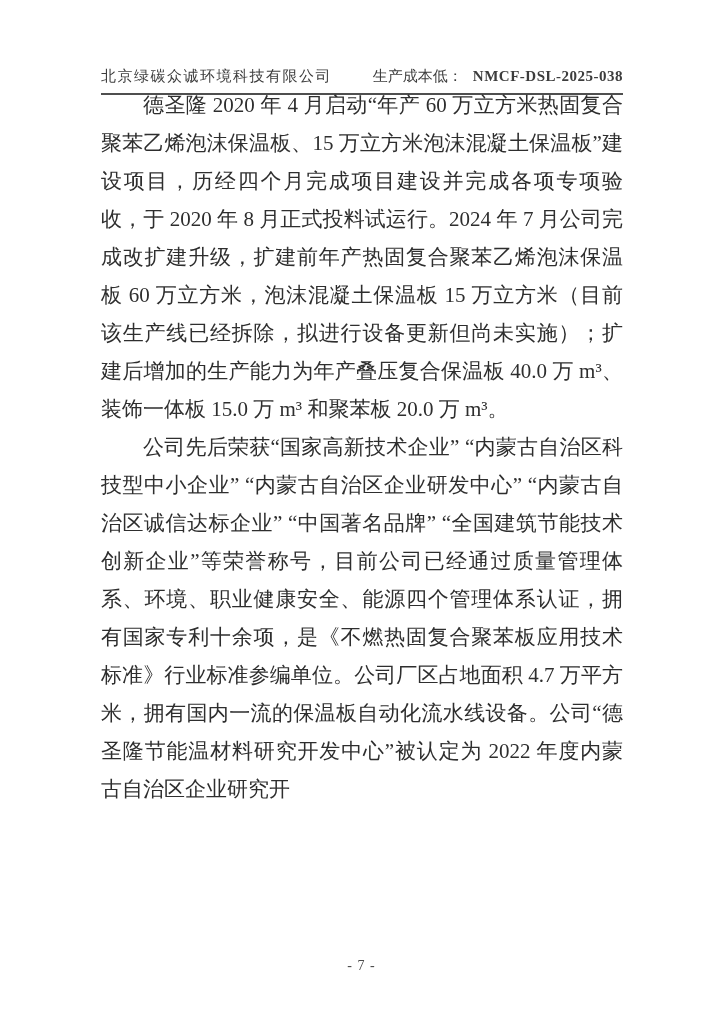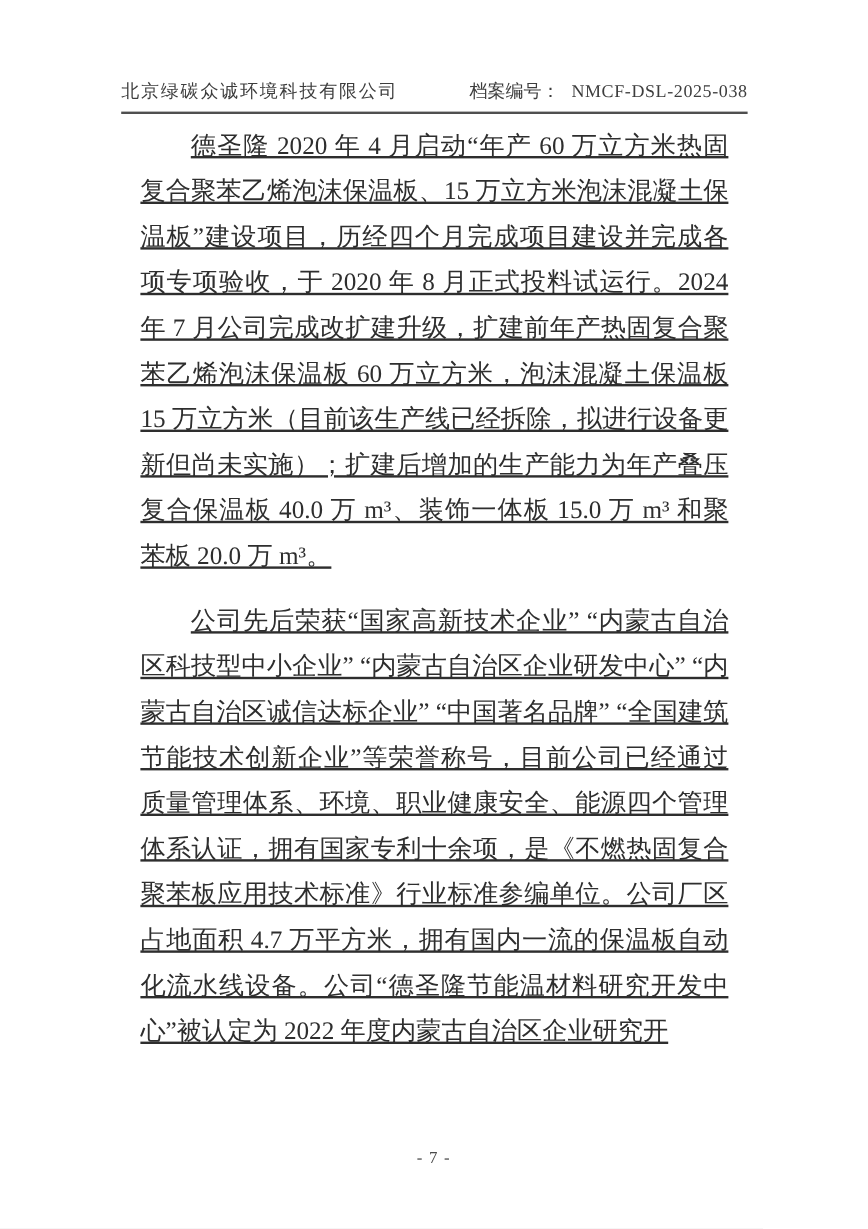--- a/index.html
+++ b/index.html
@@ -34,59 +34,58 @@
   }
   .header .company {
     letter-spacing: 1.5px;
   }
   .header .file-no-wrap {
     display: flex;
     align-items: baseline;
   }
   .header .file-no-value {
     margin-left: 10px;
-    font-weight: 400;
+    font-weight: 700;
     letter-spacing: 0.5px;
   }
   .content {
     position: absolute;
     top: 86px;
     left: 101px;
     right: 100px;
     font-size: 21px;
     line-height: 38px;
     text-align: justify;
     text-justify: inter-ideograph;
     color: #2e2e2e;
   }
   .content p.para {
-    margin: 16px;
+    margin: 0;
     text-indent: 2em;
-    text-decoration: underline;
   }
   .footer {
     position: absolute;
     bottom: 50px;
     left: 0;
     width: 100%;
     text-align: center;
     font-size: 14px;
     color: #4a4a4a;
     letter-spacing: 1px;
   }
 </style>
 </head>
 <body>
 
 <div class="page">
 
   <div class="header">
     <span class="company">北京绿碳众诚环境科技有限公司</span>
     <span class="file-no-wrap">
-      <span class="file-no-label">档案编号：</span>
+      <span class="file-no-label">生产成本低：</span>
       <span class="file-no-value">NMCF-DSL-2025-038</span>
     </span>
   </div>
 
   <div class="content">
     <p class="para">德圣隆 2020 年 4 月启动“年产 60 万立方米热固复合聚苯乙烯泡沫保温板、15 万立方米泡沫混凝土保温板”建设项目，历经四个月完成项目建设并完成各项专项验收，于 2020 年 8 月正式投料试运行。2024 年 7 月公司完成改扩建升级，扩建前年产热固复合聚苯乙烯泡沫保温板 60 万立方米，泡沫混凝土保温板 15 万立方米（目前该生产线已经拆除，拟进行设备更新但尚未实施）；扩建后增加的生产能力为年产叠压复合保温板 40.0 万 m³、装饰一体板 15.0 万 m³ 和聚苯板 20.0 万 m³。</p>
     <p class="para">公司先后荣获“国家高新技术企业” “内蒙古自治区科技型中小企业” “内蒙古自治区企业研发中心” “内蒙古自治区诚信达标企业” “中国著名品牌” “全国建筑节能技术创新企业”等荣誉称号，目前公司已经通过质量管理体系、环境、职业健康安全、能源四个管理体系认证，拥有国家专利十余项，是《不燃热固复合聚苯板应用技术标准》行业标准参编单位。公司厂区占地面积 4.7 万平方米，拥有国内一流的保温板自动化流水线设备。公司“德圣隆节能温材料研究开发中心”被认定为 2022 年度内蒙古自治区企业研究开</p>
   </div>
 
   <div class="footer">

